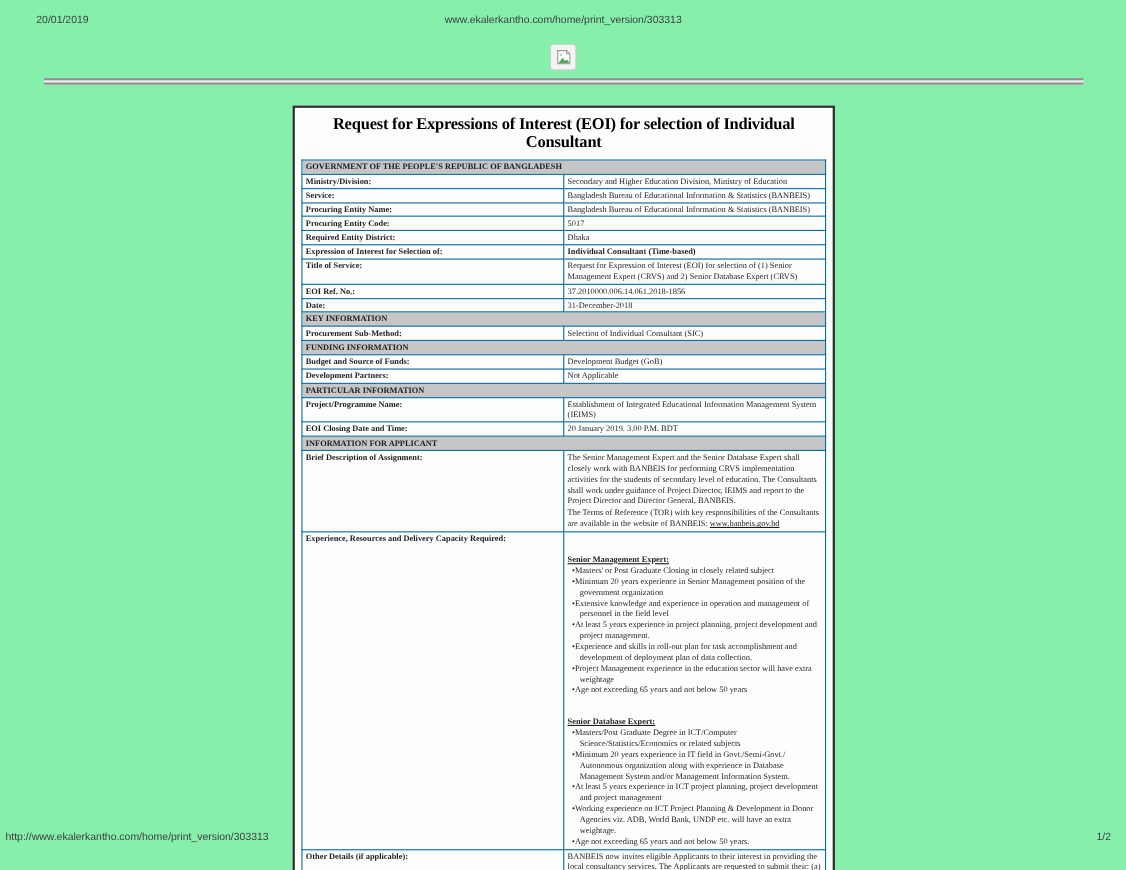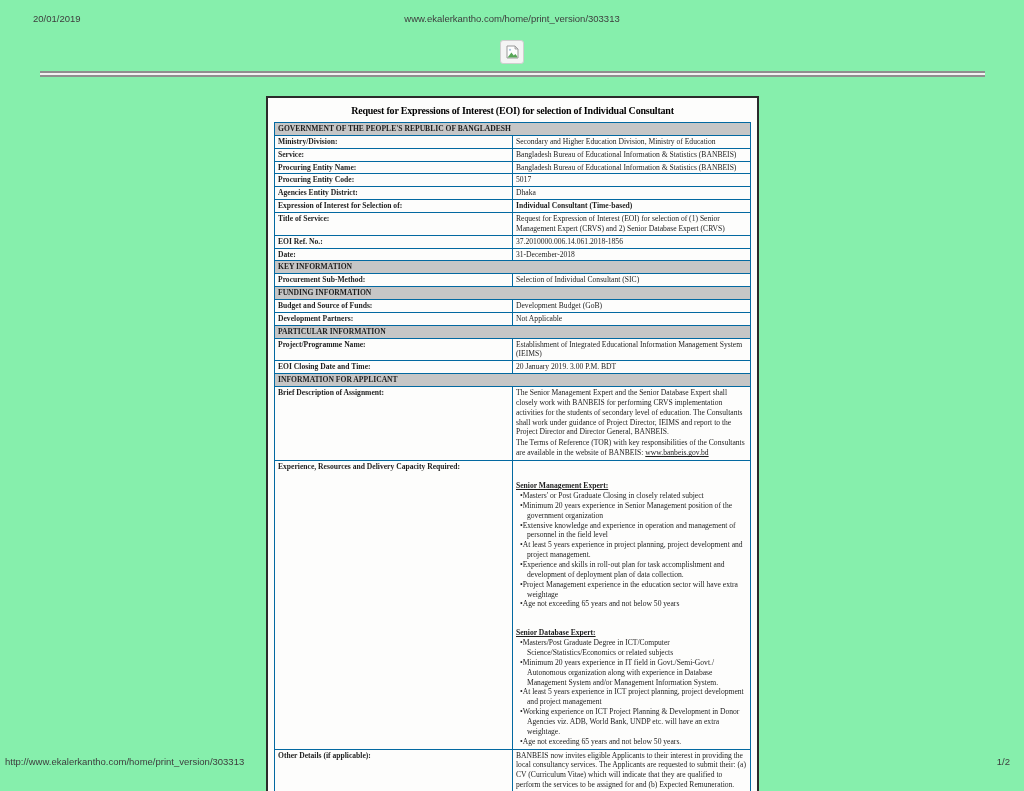--- a/index.html
+++ b/index.html
@@ -37,21 +37,21 @@
   }
 
   
   .doc {
     position:absolute; left:266px; top:96px; width:493px; min-height:702px;
     box-sizing:border-box; background:#fdfdfc;
     border:2px solid #2b2b2b; padding:1px 6px 6px;
     color:#1d1d1d; filter:blur(0.22px);
   }
   .doc-title {
-    font-weight:bold; font-size:10px; letter-spacing:-0.2px;
+    font-weight:bold; font-size:15px; letter-spacing:-0.2px;
     text-align:center; padding:6px 2px 6px; color:#000;
   }
   table { width:100%; border-collapse:collapse; table-layout:fixed; }
   td, th {
     border:1px solid #0369a1; font-size:7.6px; line-height:1.3;
     padding:1px 3px; vertical-align:top; color:#1d1d1d;
     overflow:hidden; word-wrap:break-word;
   }
   .lbl { width:33%; font-weight:bold; }
   .sec td { background:var(--sec-bg,#c6c6c6); font-weight:bold; }
@@ -102,21 +102,21 @@
           </tr>
         <tr>
             <td class="lbl">Procuring Entity Name:</td>
             <td>Bangladesh Bureau of Educational Information &amp; Statistics (BANBEIS)</td>
           </tr>
         <tr>
             <td class="lbl">Procuring Entity Code:</td>
             <td>5017</td>
           </tr>
         <tr>
-            <td class="lbl">Agencies Entity District:</td>
+            <td class="lbl">Required Entity District:</td>
             <td>Dhaka</td>
           </tr>
         <tr>
             <td class="lbl">Expression of Interest for Selection of:</td>
             <td class="bold-val">Individual Consultant (Time-based)</td>
           </tr>
         <tr>
             <td class="lbl">Title of Service:</td>
             <td>Request for Expression of Interest (EOI) for selection of (1) Senior Management Expert (CRVS) and 2) Senior Database Expert (CRVS)</td>
           </tr>

